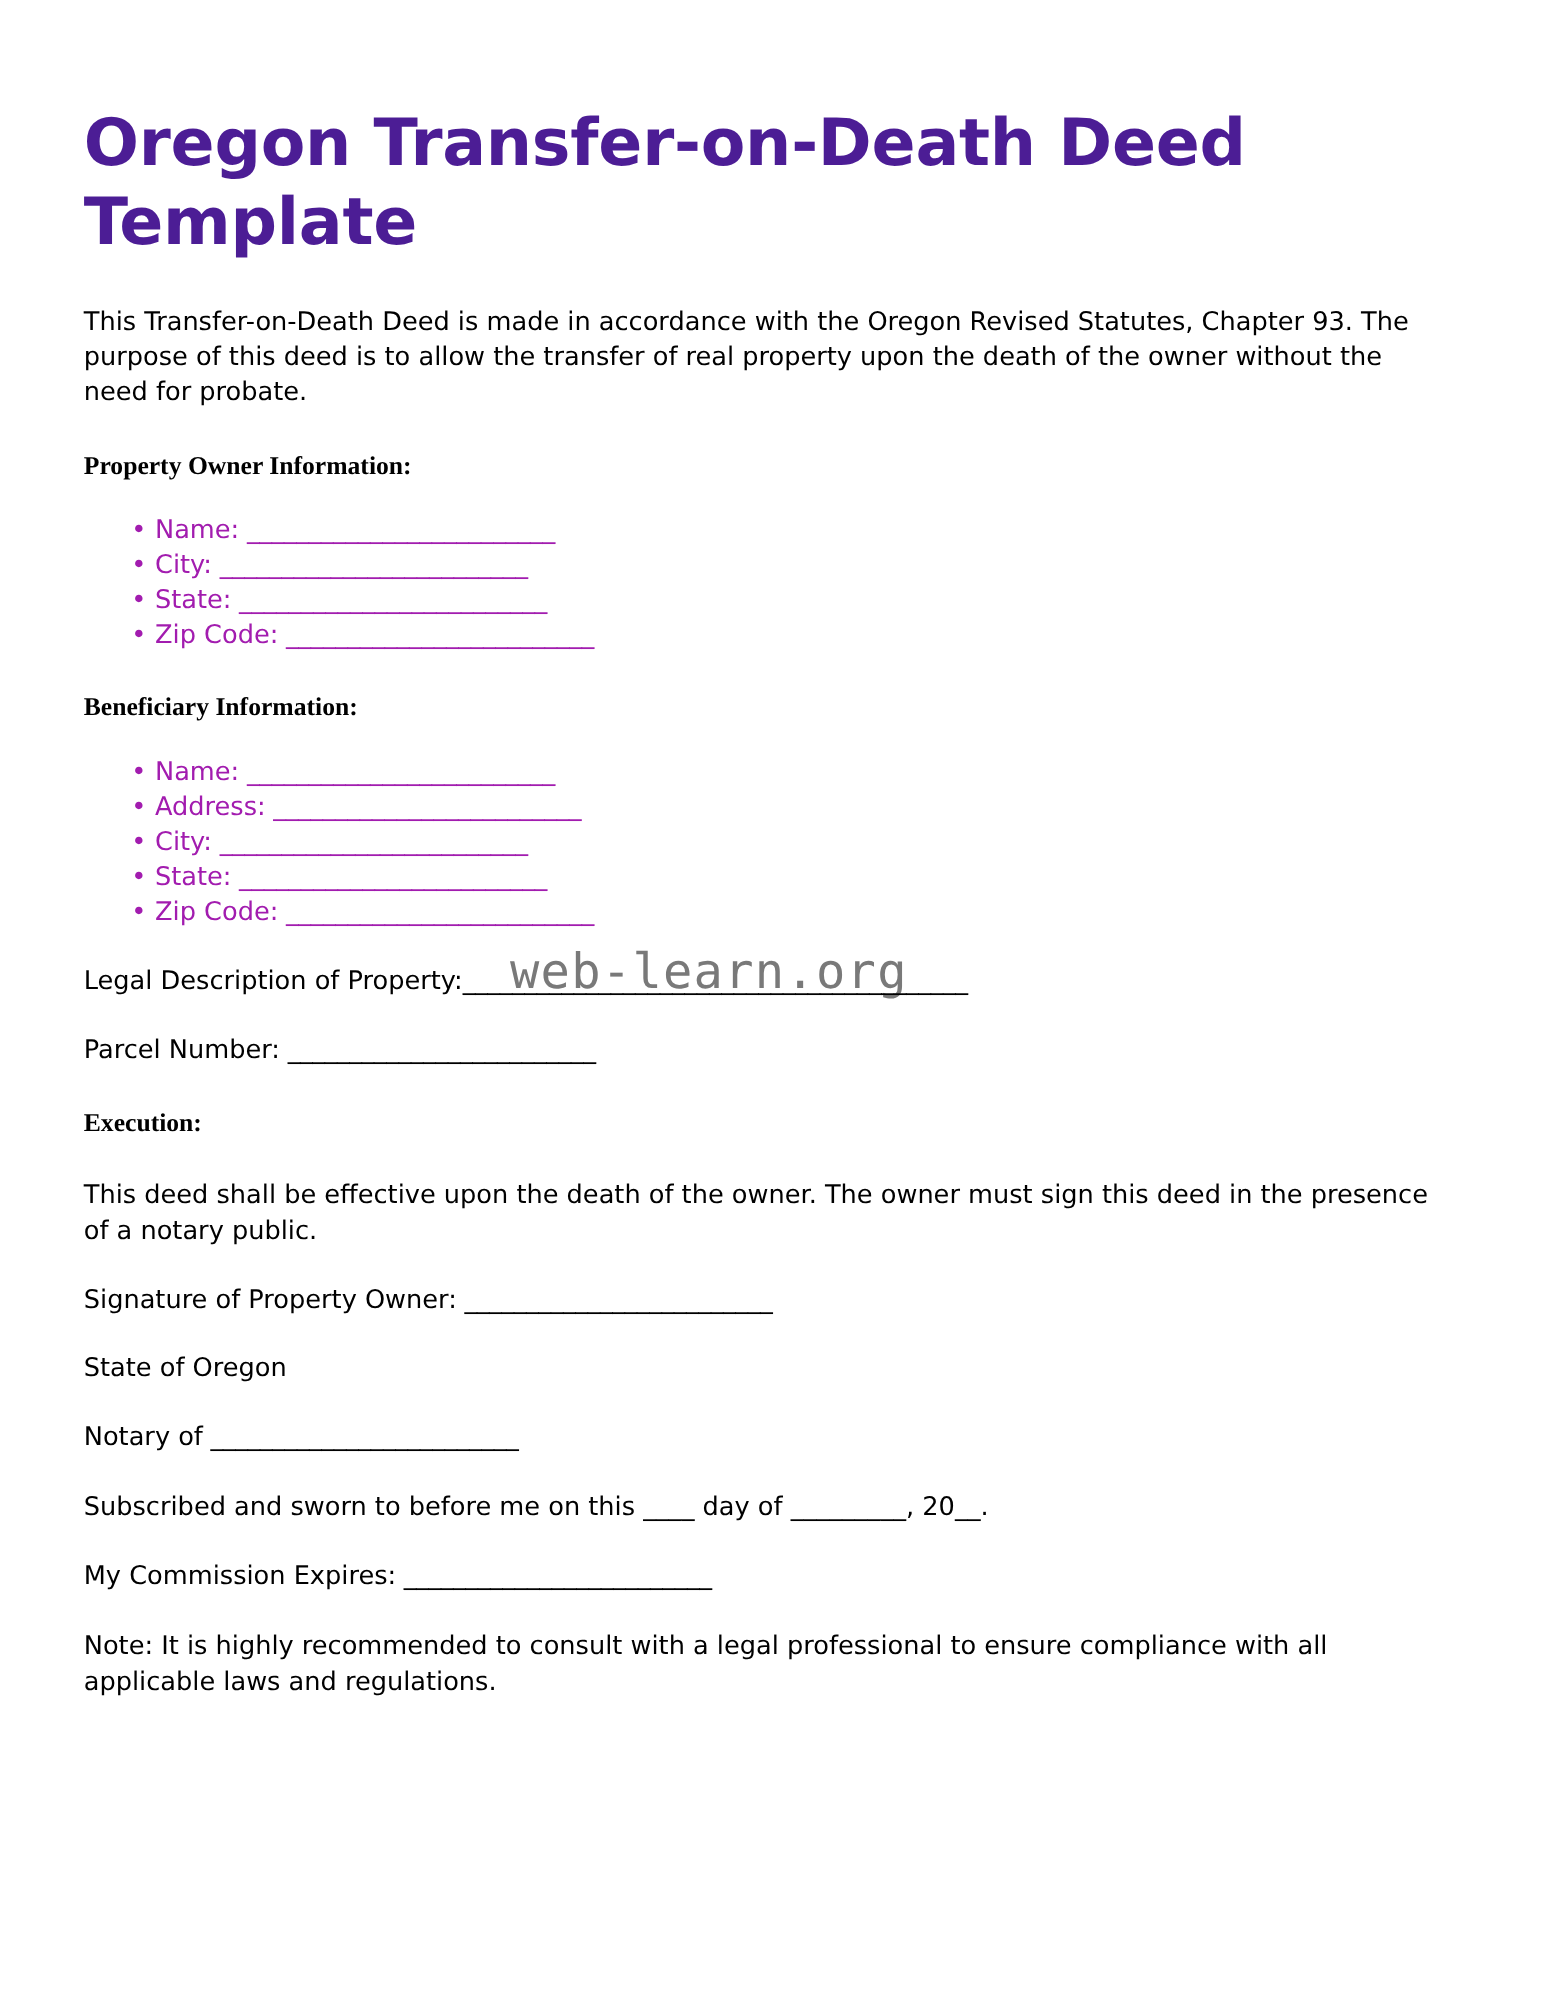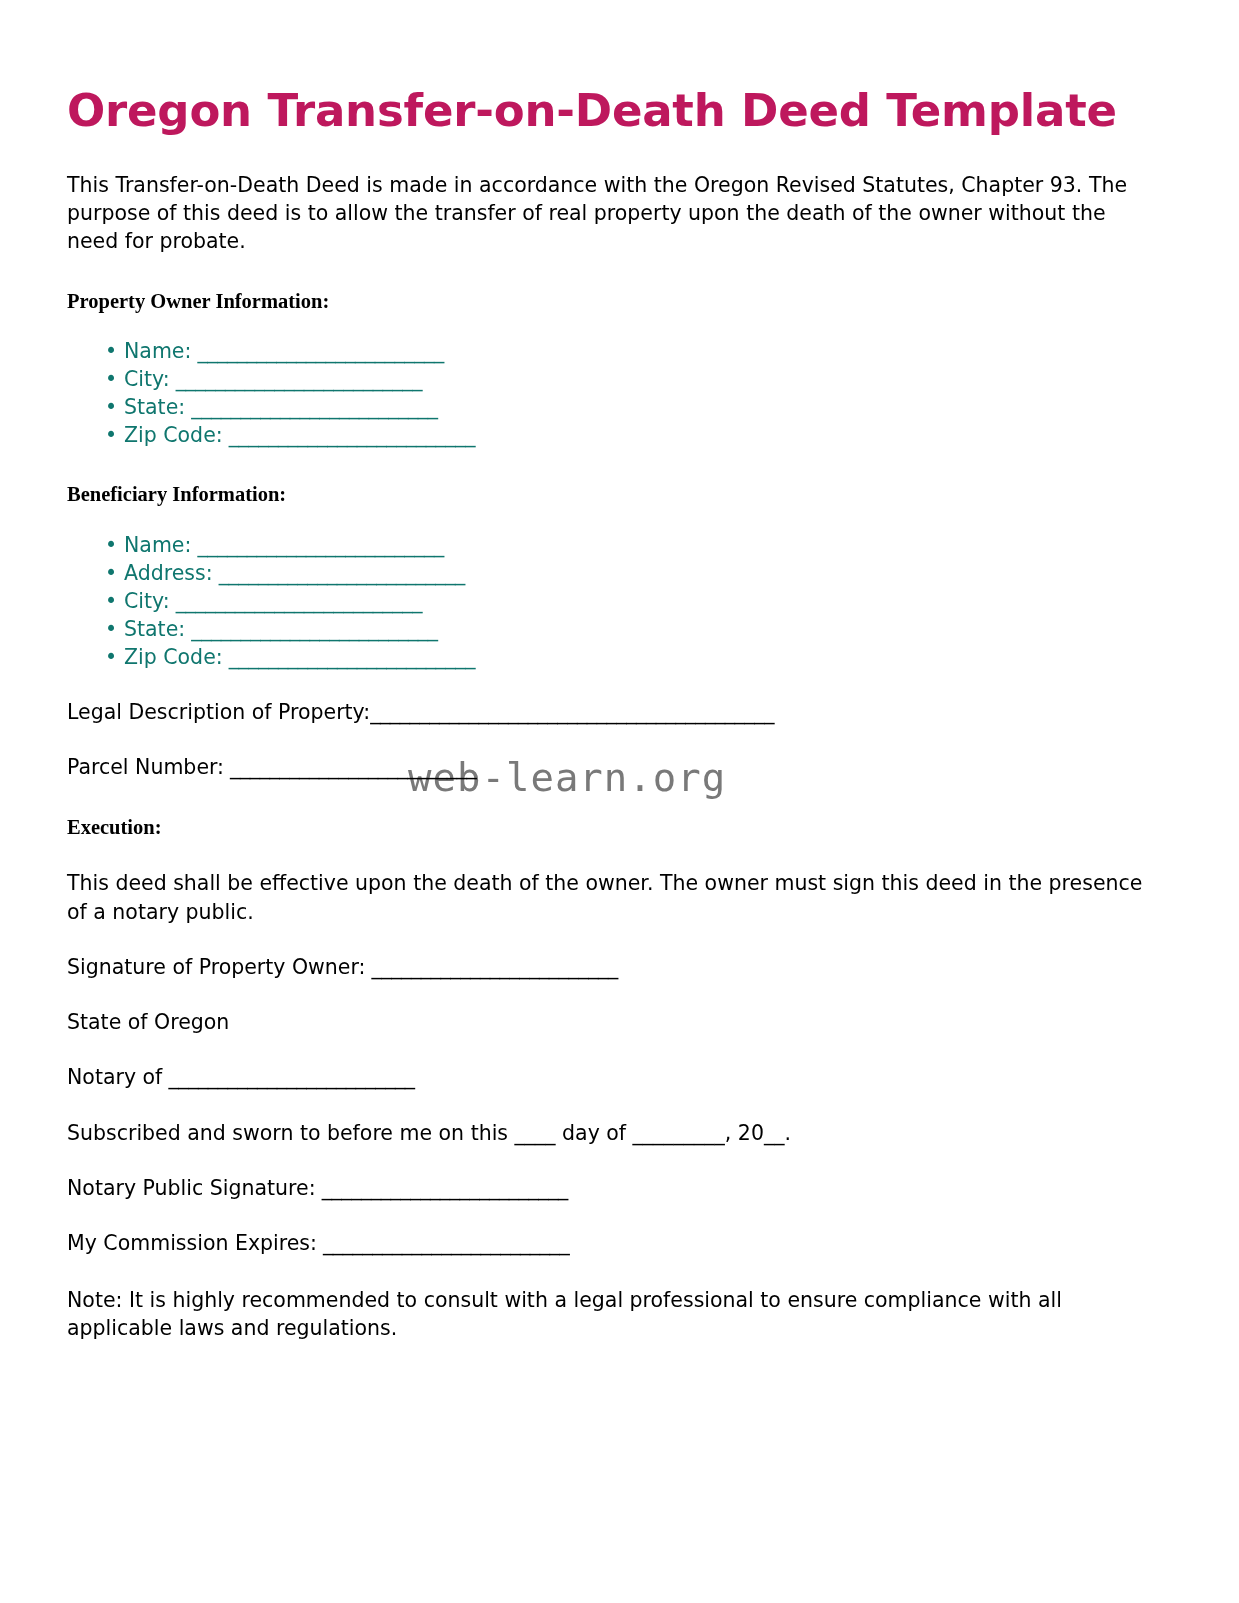--- a/index.html
+++ b/index.html
@@ -21,27 +21,27 @@
     overflow: hidden;
   }
   .content {
     position: absolute;
     left: 67px;
     top: 0;
     width: 1082px;
   }
 
   .doc-title {
-    font-size: 45px;
+    font-size: 52px;
     font-weight: bold;
     line-height: 1.22;
     letter-spacing: -0.2px;
     margin: 0;
     padding-top: 84px;
-    color: #be185d;
+    color: #4c1d95;
   }
 
   .para {
     font-size: 20.5px;
     line-height: 1.38;
     margin: 0;
     padding-top: 32px;
     color: #000000;
   }
   .para.tight {
@@ -62,21 +62,21 @@
     list-style: none;
     margin: 0;
     padding: 0;
     padding-top: 22px;
   }
   ul.field-list li {
     position: relative;
     font-size: 20.5px;
     line-height: 28px;
     padding-left: 57px;
-    color: #0f766e;
+    color: #a21caf;
     white-space: nowrap;
   }
   ul.field-list li::before {
     content: "\2022";
     position: absolute;
     left: 38px;
     top: 0;
     font-size: 20.5px;
     line-height: 28px;
   }
@@ -157,20 +157,19 @@
     <p class="line-row bold"><span>Signature of Property Owner:</span><span class="blank"> _________________________</span></p>
 
 
 
     <p class="line-row">State of Oregon</p>
 
     <p class="line-row"><span>Notary of</span><span class="blank"> _________________________</span></p>
 
     <p class="line-row">Subscribed and sworn to before me on this ____ day of _________, 20__.</p>
 
-    <p class="line-row"><span>Notary Public Signature:</span><span class="blank"> _________________________</span></p>
 
     <p class="line-row"><span>My Commission Expires:</span><span class="blank"> _________________________</span></p>
 
     <p class="para tight">Note: It is highly recommended to consult with a legal professional to ensure compliance with all applicable laws and regulations.</p>
 
   </div>
 </div>
 
 </body></html>

